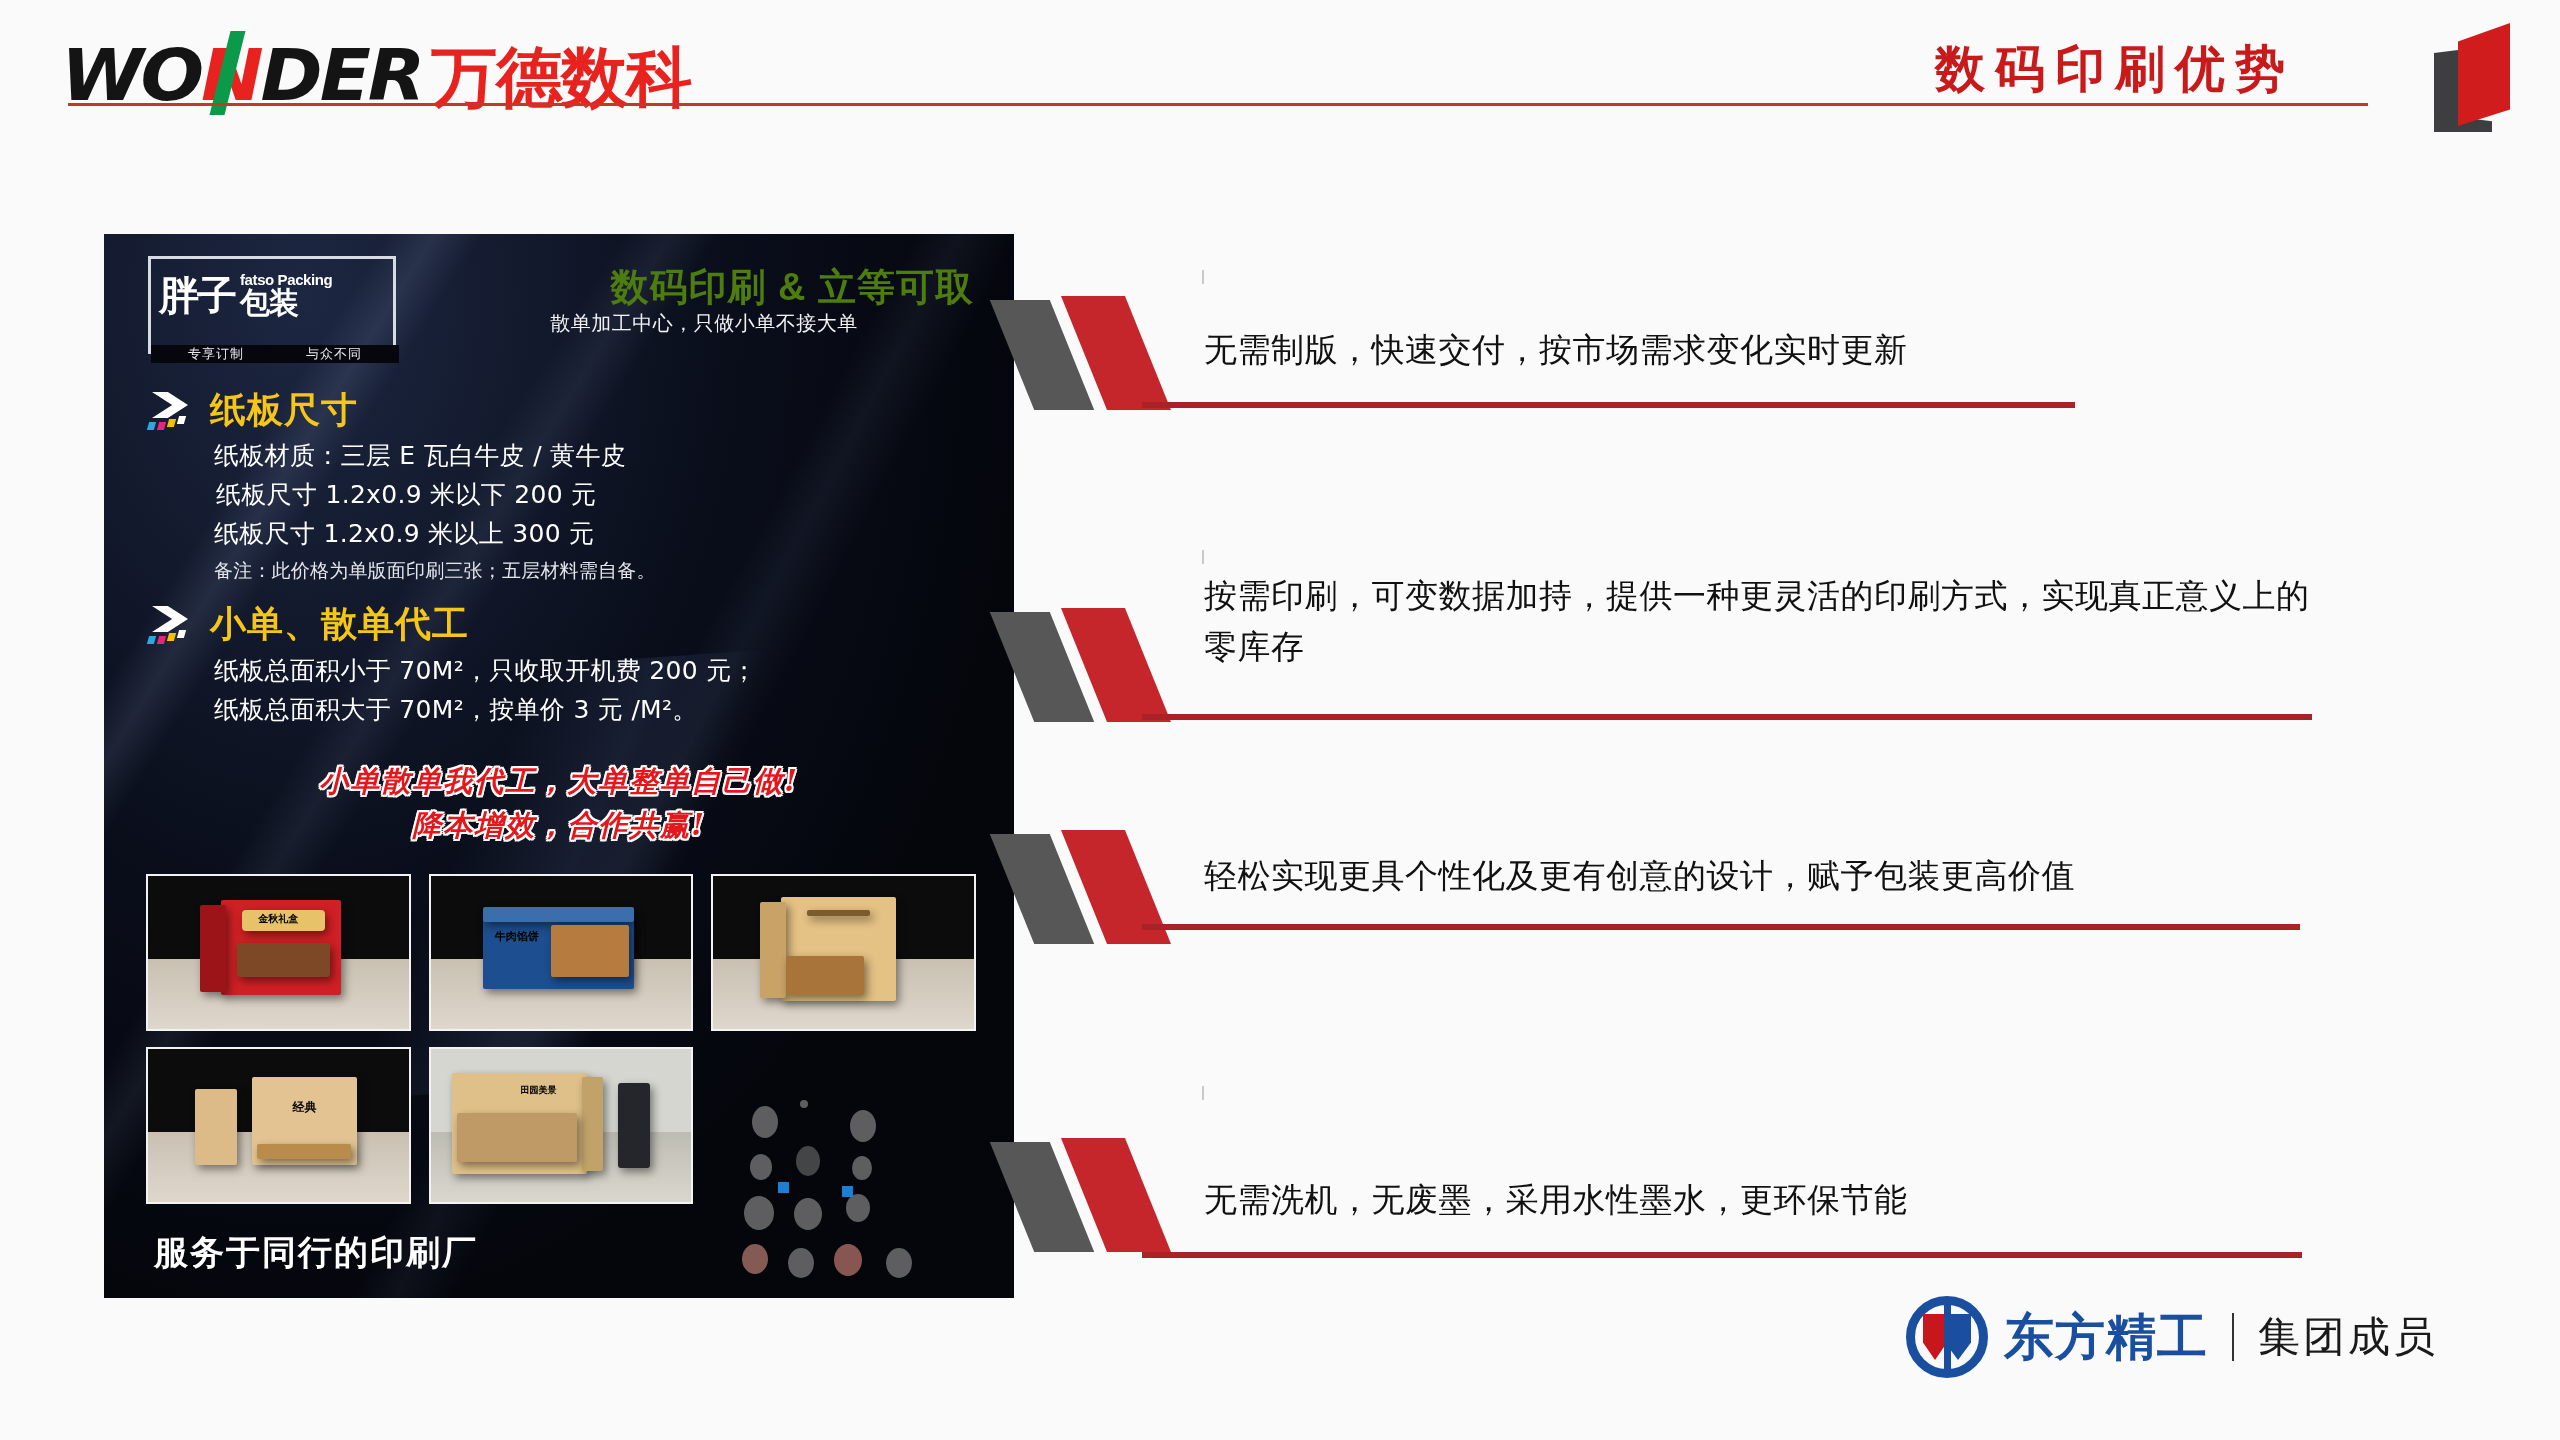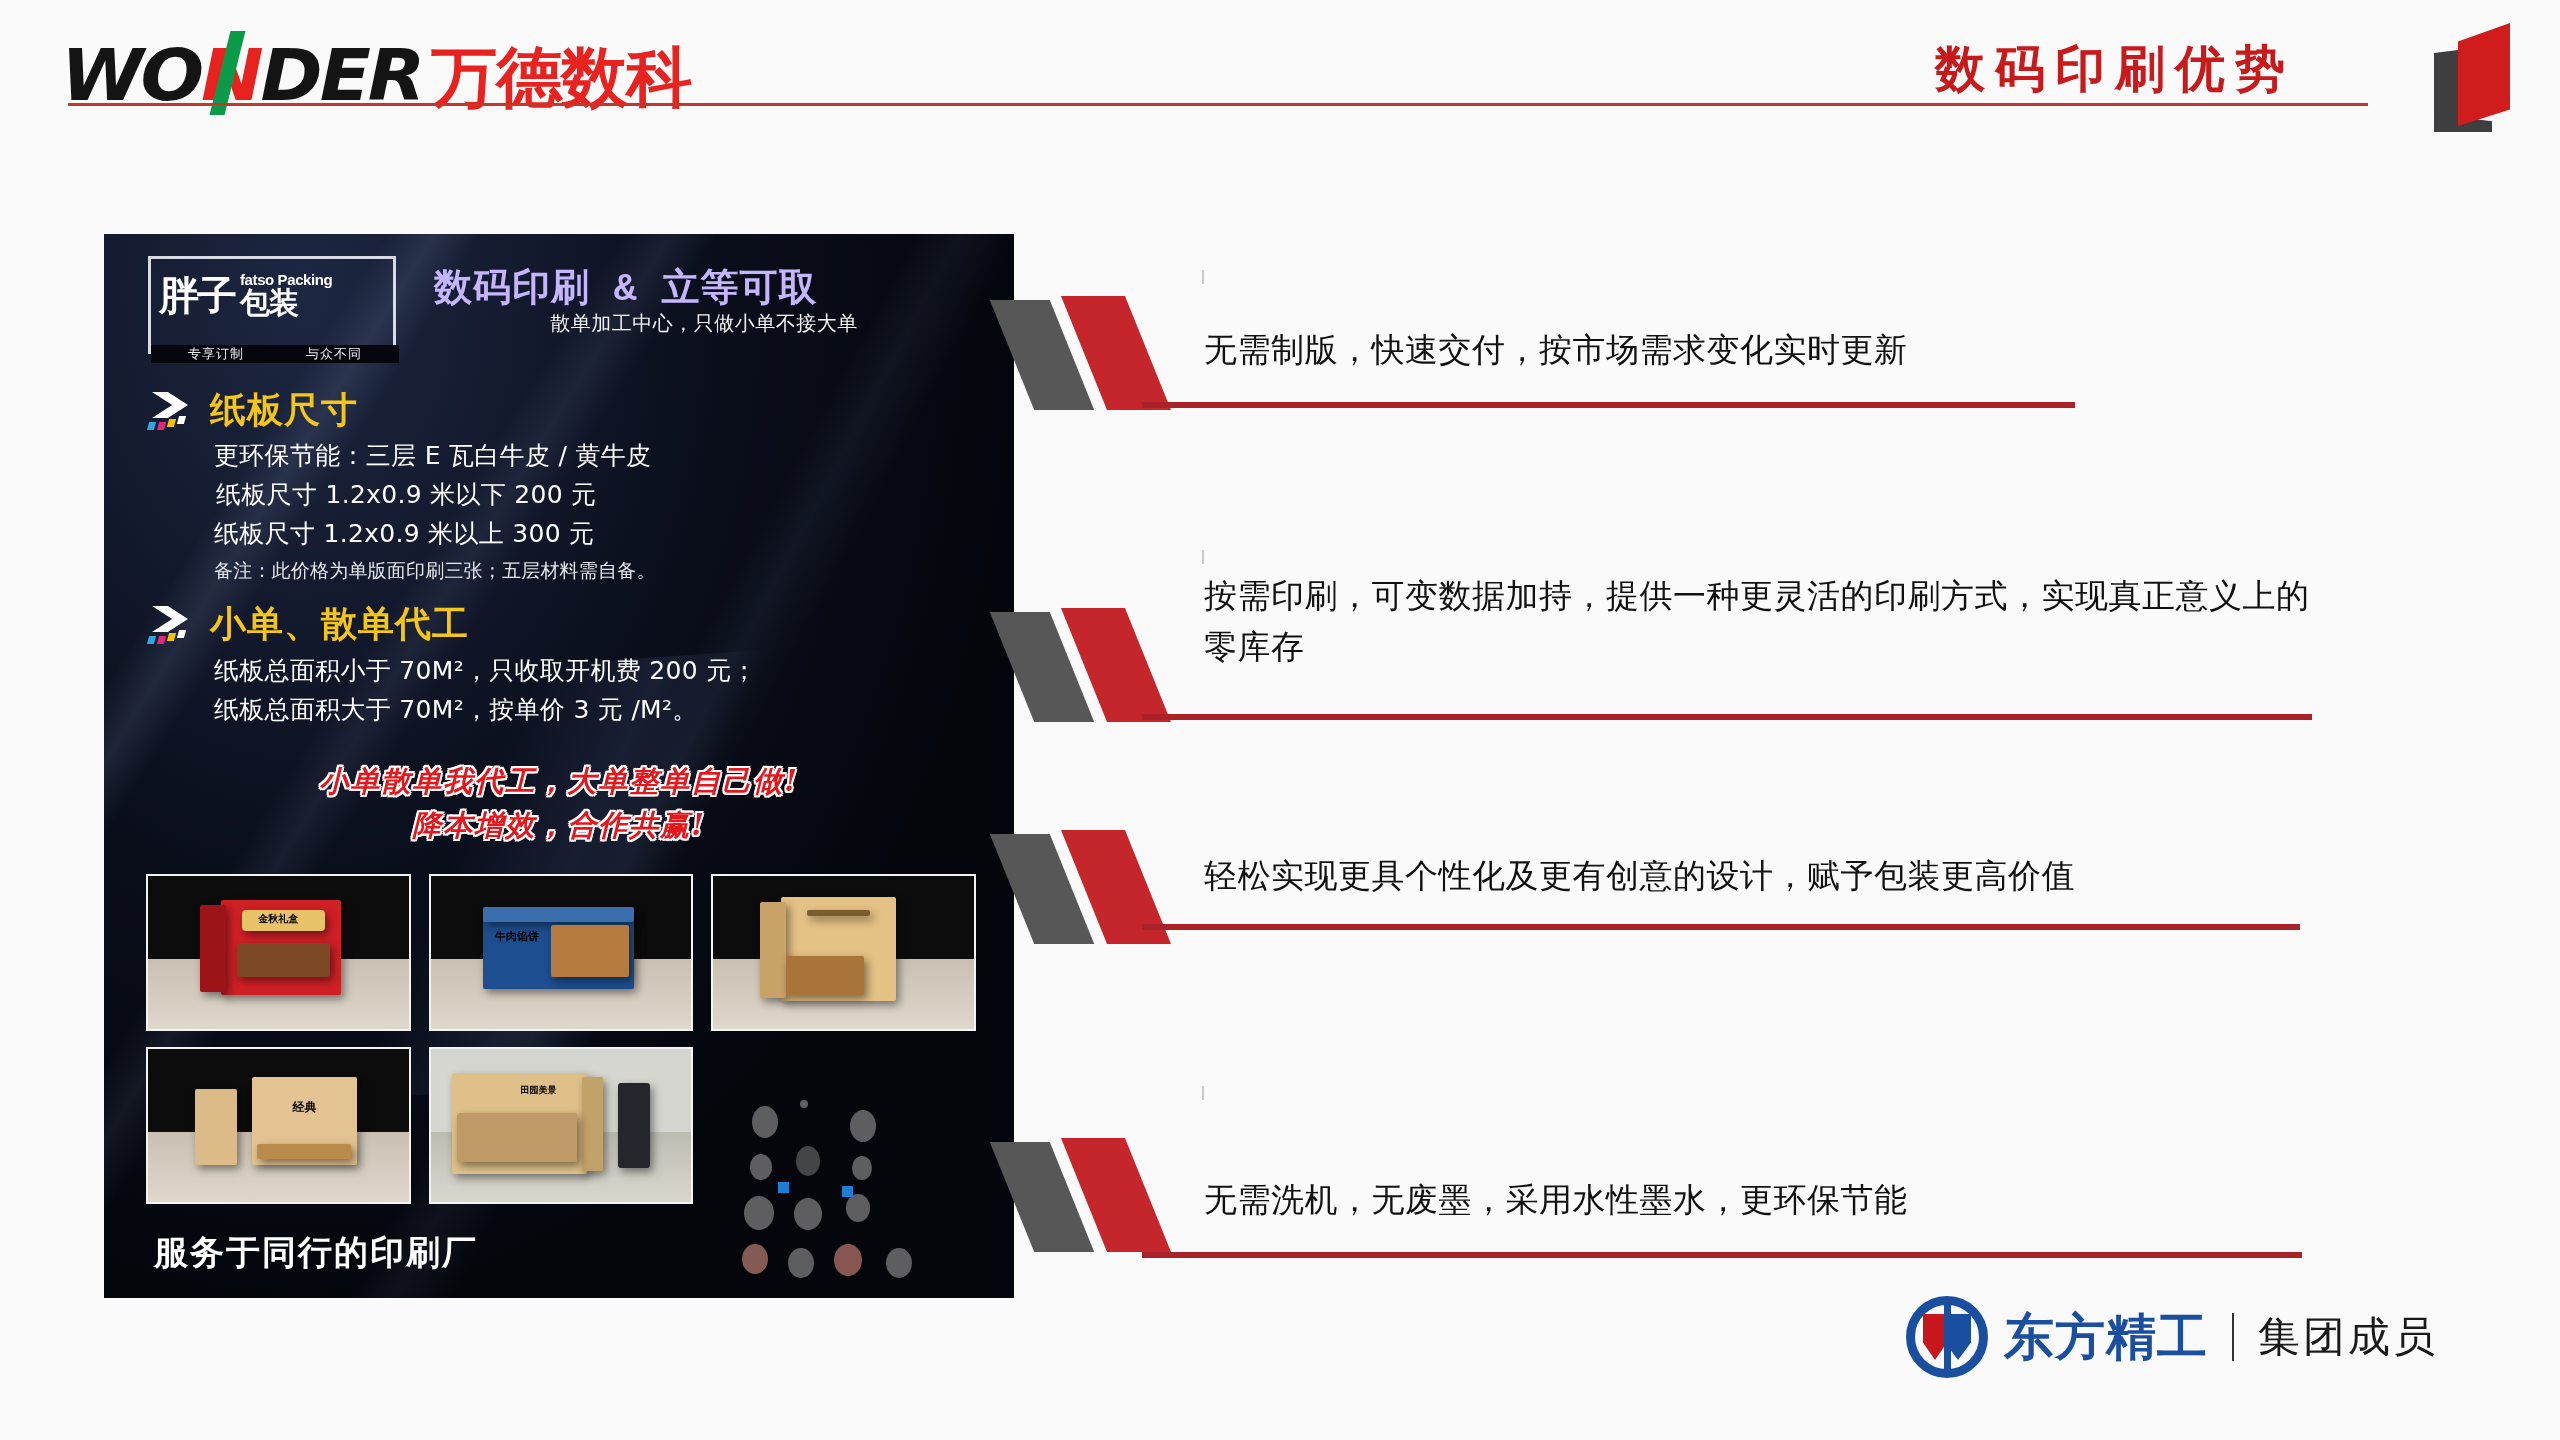--- a/index.html
+++ b/index.html
@@ -111,23 +111,23 @@
     position:absolute; left:0; bottom:-12px; width:248px;
     display:flex; justify-content:space-around;
     font-family:"DejaVu Sans",sans-serif;
     font-size:13px; color:#e9eaee; letter-spacing:1px;
     background:#05070d; padding:0 6px;
   }
   #poster-logo .pl-sub span { background:#05070d; padding:0 6px; }
 
   #poster-head-main {
     position:absolute; left:330px; top:28px; width:540px;
-    font-family:Liberation Mono, monospace;
-    font-size:38px; font-weight:bold; color:#c4b5fd; letter-spacing:1px;
-    text-align:left;
+    font-family:Liberation Sans, sans-serif;
+    font-size:38px; font-weight:bold; color:#4d7c0f; letter-spacing:1px;
+    text-align:right;
   }
   #poster-head-sub {
     position:absolute; left:330px; top:76px; width:540px;
     font-family:"DejaVu Sans",sans-serif;
     font-size:20px; color:#f2f2f4; letter-spacing:.5px; text-align:center;
   }
 
   
   .parrow { position:absolute; width:54px; height:46px; }
   .parrow .ch {
@@ -307,21 +307,21 @@
   <div id="poster-head-sub">散单加工中心，只做小单不接大单</div>
 
   <div class="parrow" style="left:42px; top:158px;">
     <span class="ch"></span>
     <span class="d1"></span>
     <span class="d2"></span>
     <span class="d3"></span>
     <span class="d4"></span>
   </div>
   <div class="p-sec-title" style="left:106px; top:152px;">纸板尺寸</div>
-  <div class="p-line" style="left:110px; top:205px;">更环保节能：三层 E 瓦白牛皮 / 黄牛皮</div>
+  <div class="p-line" style="left:110px; top:205px;">纸板材质：三层 E 瓦白牛皮 / 黄牛皮</div>
   <div class="p-line" style="left:112px; top:244px;">纸板尺寸 1.2x0.9 米以下 200 元</div>
   <div class="p-line" style="left:110px; top:283px;">纸板尺寸 1.2x0.9 米以上 300 元</div>
   <div class="p-note" style="left:110px; top:324px;">备注：此价格为单版面印刷三张；五层材料需自备。</div>
 
   <div class="parrow" style="left:42px; top:372px;">
     <span class="ch"></span>
     <span class="d1"></span>
     <span class="d2"></span>
     <span class="d3"></span>
     <span class="d4"></span>

